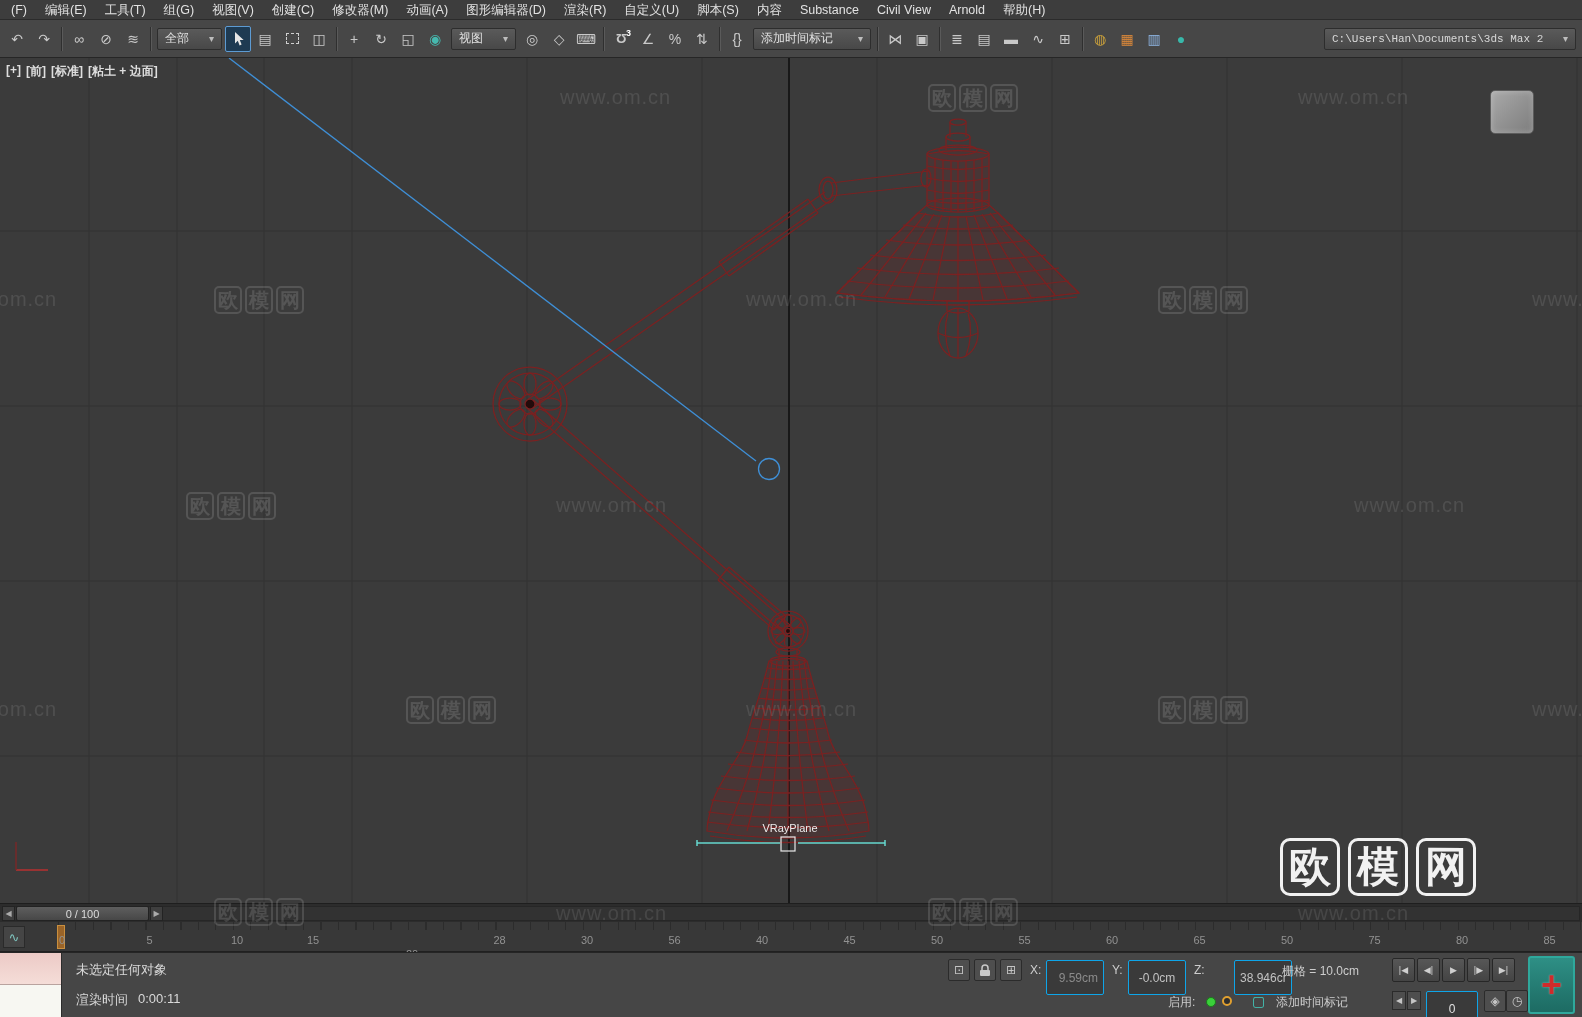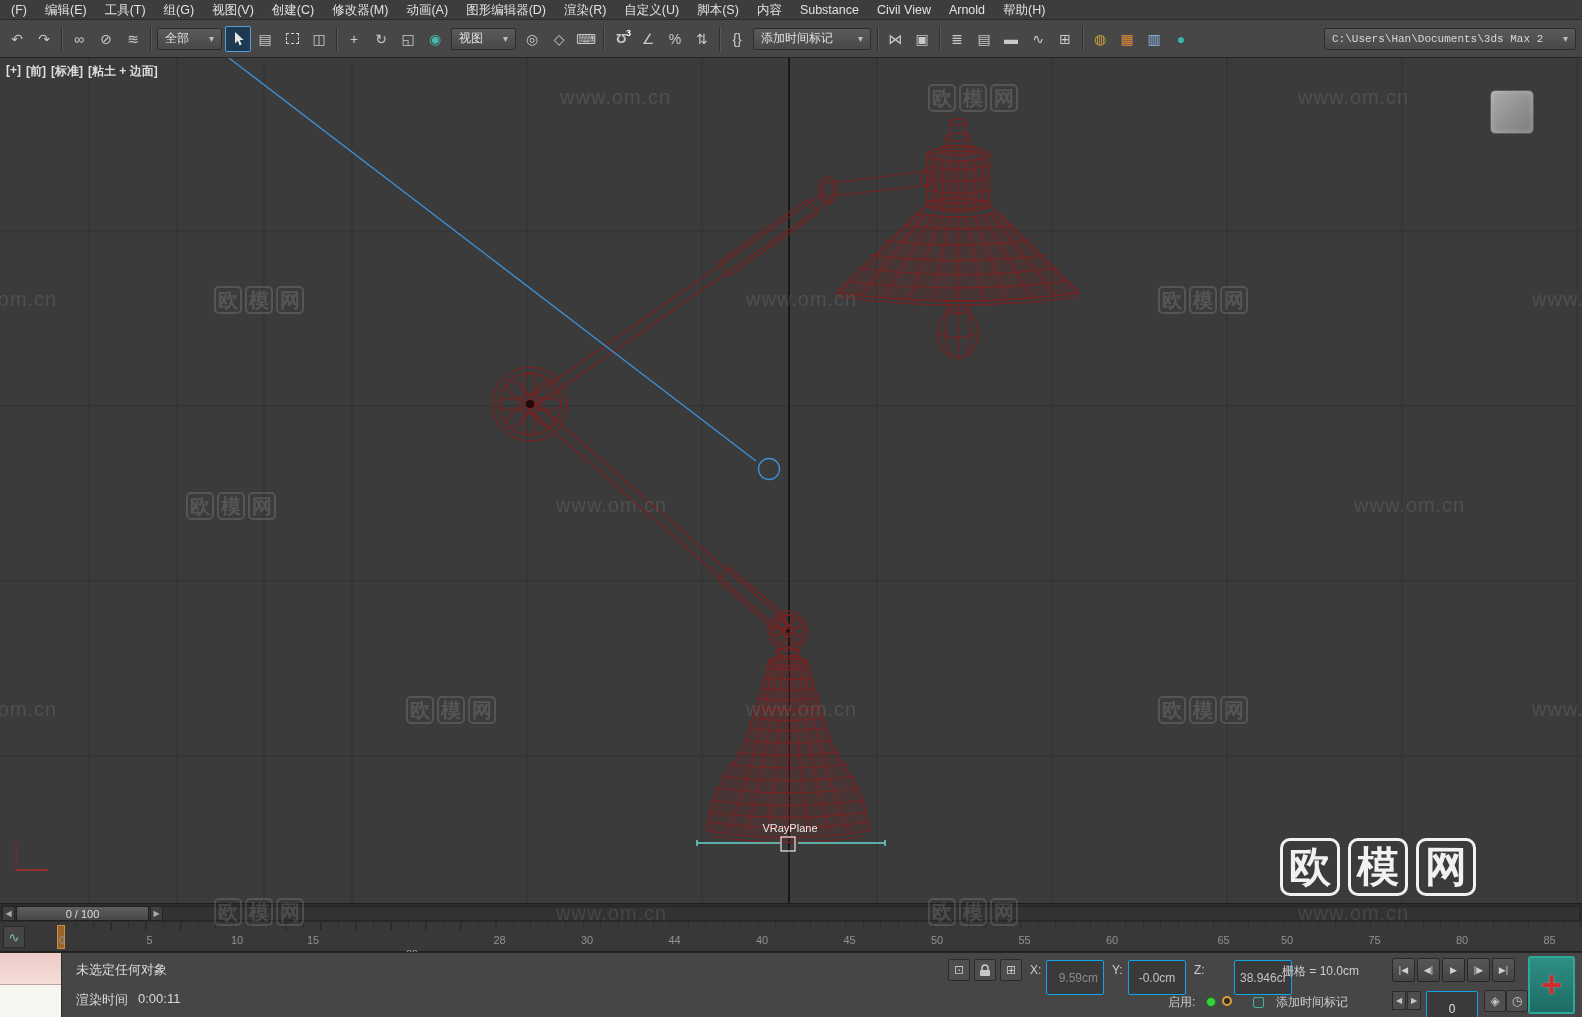--- a/index.html
+++ b/index.html
@@ -474,27 +474,27 @@
       </div>
     <div class="frame-marker"></div>
     <div class="ticks">
         <span class="tick-label" style="left: 62px;">0</span>
         <span class="tick-label" style="left: 149.5px;">5</span>
         <span class="tick-label" style="left: 237px;">10</span>
         <span class="tick-label" style="left: 313px;">15</span>
         <span class="tick-label" style="left: 412px; margin-top: 14px;">20</span>
         <span class="tick-label" style="left: 499.5px;">28</span>
         <span class="tick-label" style="left: 587px;">30</span>
-        <span class="tick-label" style="left: 674.5px;">44</span>
+        <span class="tick-label" style="left: 674.5px;">56</span>
         <span class="tick-label" style="left: 762px;">40</span>
         <span class="tick-label" style="left: 849.5px;">45</span>
         <span class="tick-label" style="left: 937px;">50</span>
         <span class="tick-label" style="left: 1024.5px;">55</span>
         <span class="tick-label" style="left: 1112px; text-align: center;">60</span>
-        <span class="tick-label" style="left: 1199.5px; margin-left: 24px;">65</span>
+        <span class="tick-label" style="left: 1199.5px;">65</span>
         <span class="tick-label" style="left: 1287px;">50</span>
         <span class="tick-label" style="left: 1374.5px;">75</span>
         <span class="tick-label" style="left: 1462px;">80</span>
         <span class="tick-label" style="left: 1549.5px;">85</span>
       </div>
   </div>
 
   <div class="status-bar">
     <div class="listener">
       <div class="listener-top"></div>

